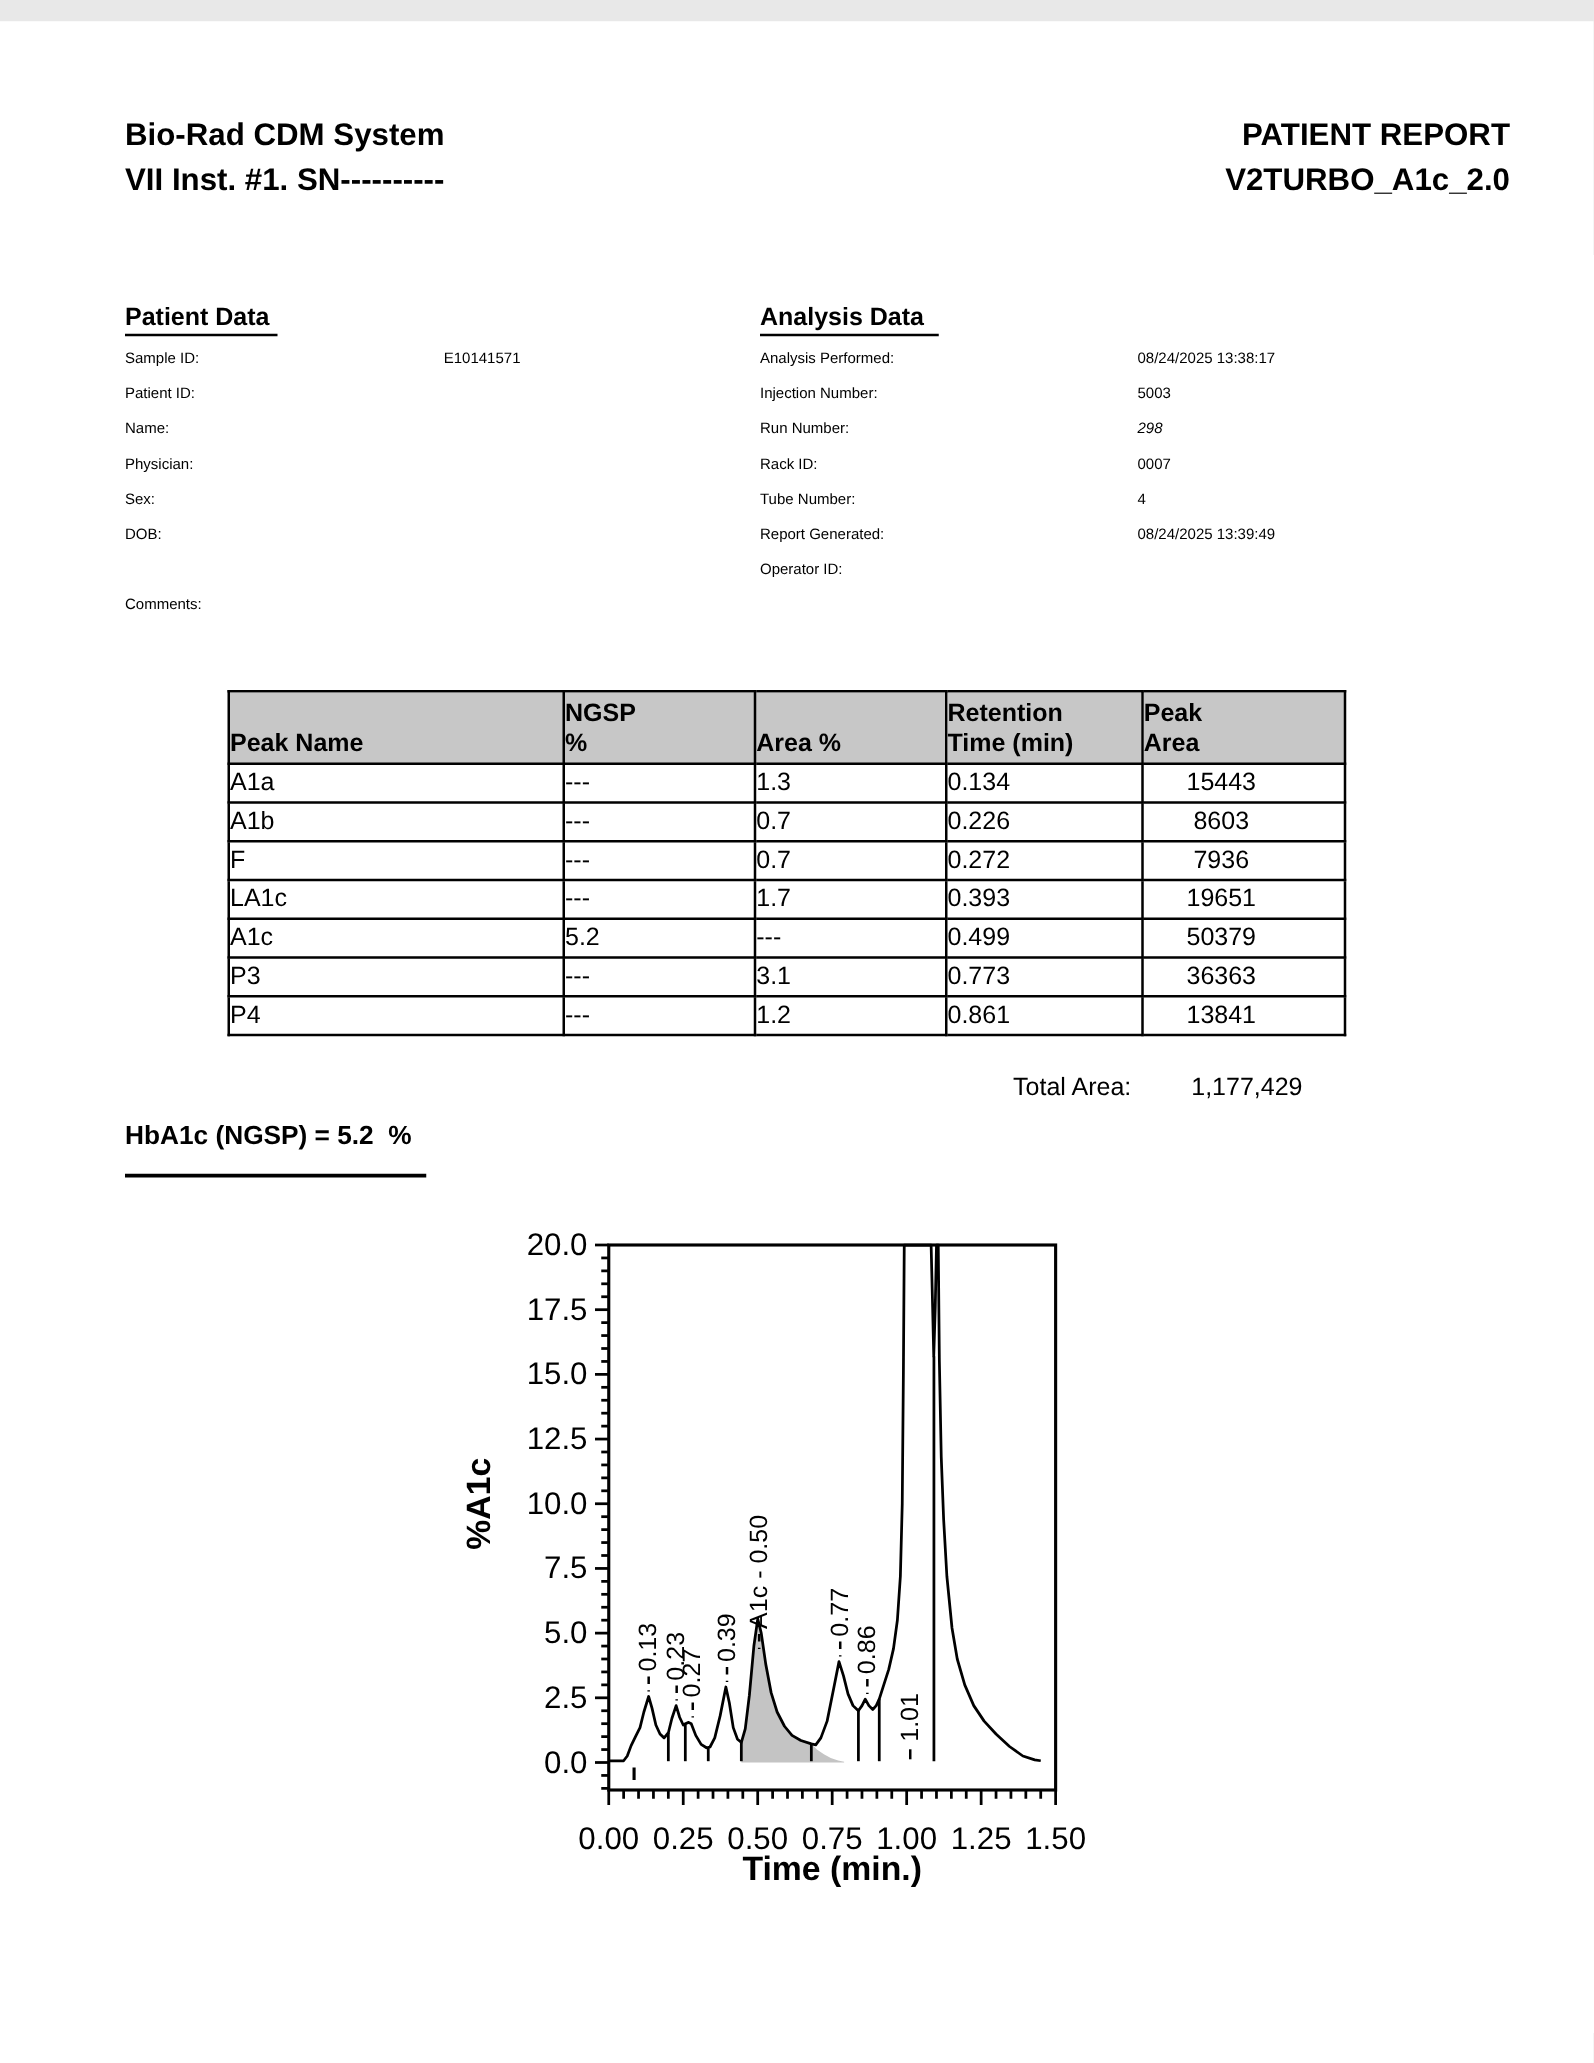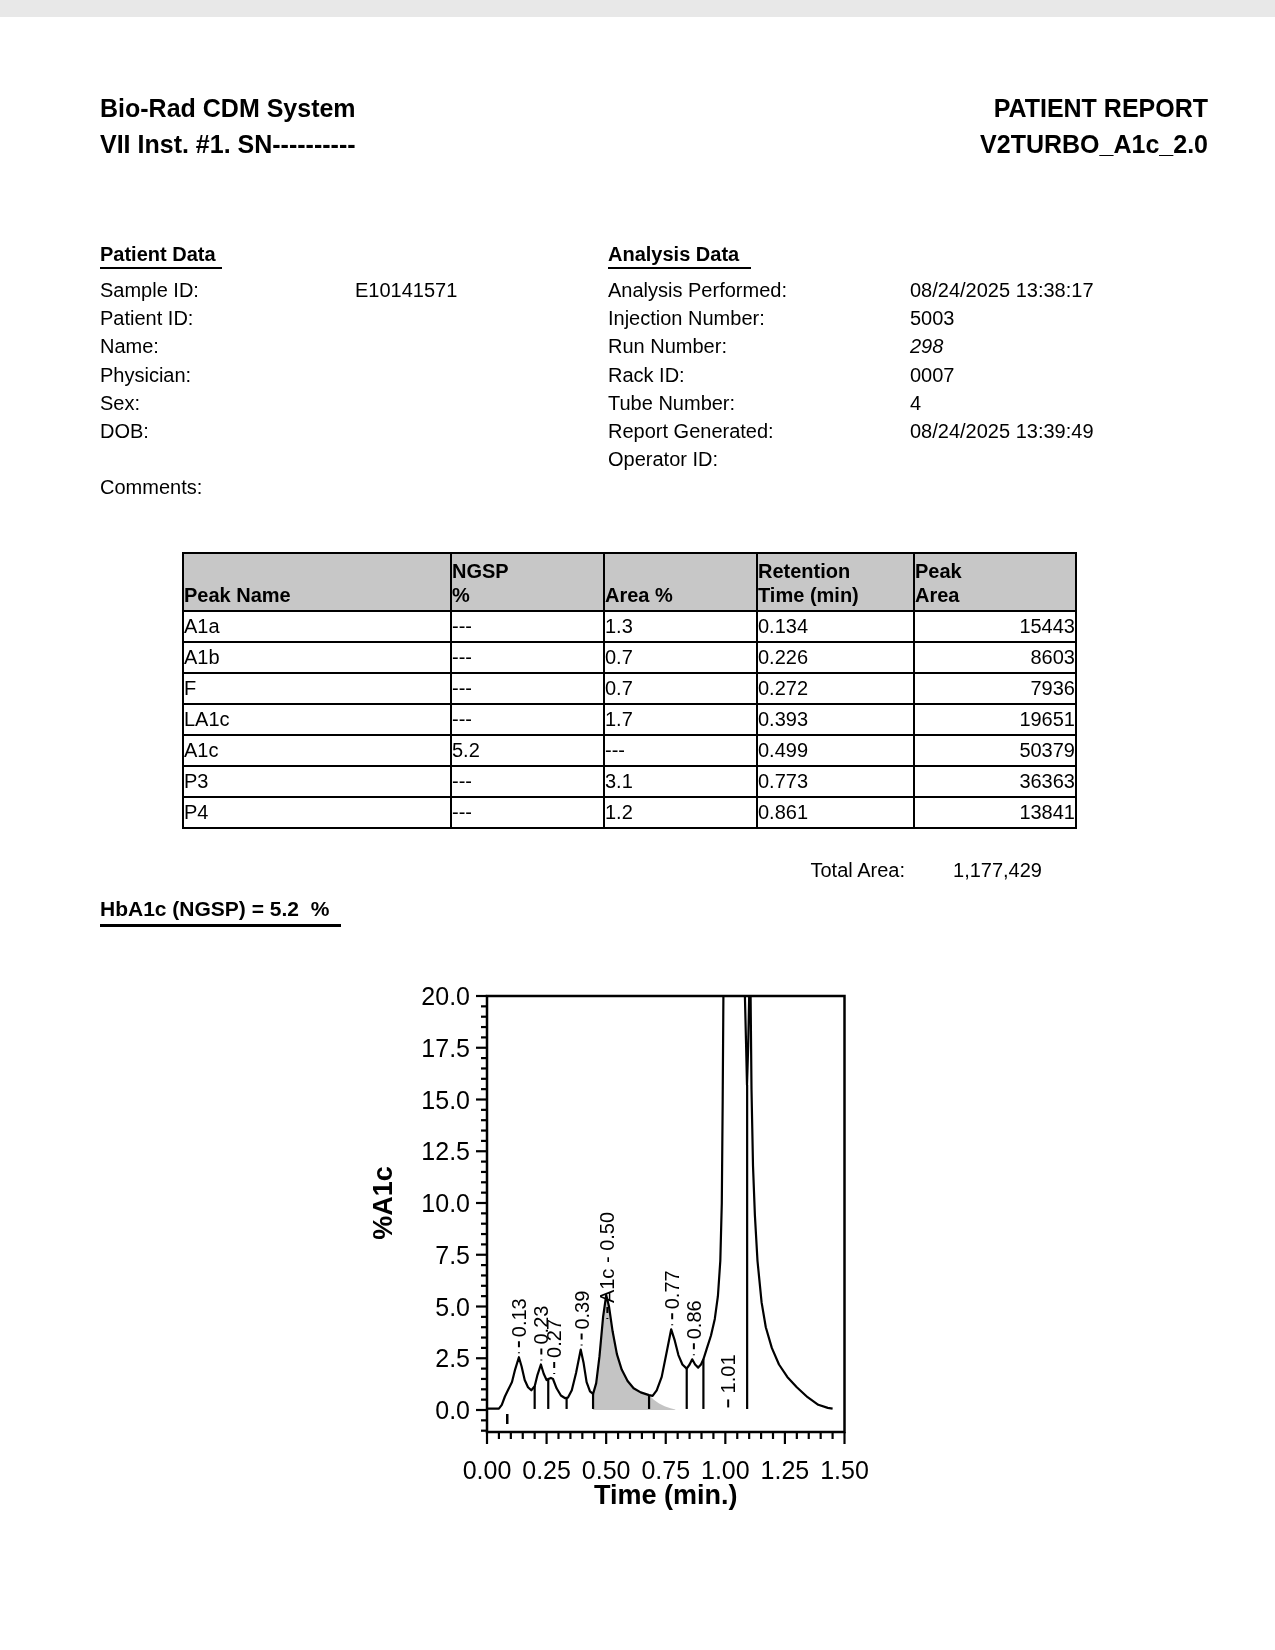--- a/index.html
+++ b/index.html
@@ -2,30 +2,30 @@
 <html><head>
 <meta charset="utf-8">
 <style>
   html,body{margin:0;padding:0;background:#e8e8e8}
   .page{position:relative;width:1275px;height:1650px;margin:17px auto;background:#ffffff;
         font-family:"Liberation Sans","DejaVu Sans",sans-serif;color:#000000;overflow:hidden}
   .abs{position:absolute;white-space:pre}
   .hdr{font-size:25px;font-weight:bold}
   .hdr-r{}
   .sec-title{font-size:20px;font-weight:bold;border-bottom:2.5px solid #000;padding:0 6px 1px 0}
-  .fld{font-size:20px}
+  .fld{font-size:12px}
   #peak-table{position:absolute;left:182px;top:535px;border-collapse:collapse;font-size:20px;
               table-layout:fixed}
   #peak-table th,#peak-table td{border:2px solid #000;padding:0;text-align:left;overflow:hidden}
   #peak-table thead th{background:#c7c7c7;font-weight:bold;vertical-align:bottom;
                        height:53px;line-height:24px;padding-bottom:3px}
   #peak-table tbody td{height:29px;font-weight:normal}
-  #peak-table tbody td.r{text-align:right;}
+  #peak-table tbody td.r{text-align:center;padding-right:36px}
   .total{font-size:20px}
-  .result{font-size:21px;font-weight:bold;border-bottom:3px solid #000;padding:0 12px 3px 0}
+  .result{font-size:21px;font-weight:bold;border-bottom:3px solid #000;padding:0 12px 18px 0}
   #chromatogram{position:absolute;left:0;top:0}
 </style>
 </head>
 <body>
 
 <div class="page">
   <div class="abs hdr" style="left:100px;top:77px">Bio-Rad CDM System</div>
   <div class="abs hdr" style="left:100px;top:113px">VII Inst. #1. SN----------</div>
   <div class="abs hdr hdr-r" style="right:67px;top:77px">PATIENT REPORT</div>
   <div class="abs hdr hdr-r" style="right:67px;top:113px">V2TURBO_A1c_2.0</div>

